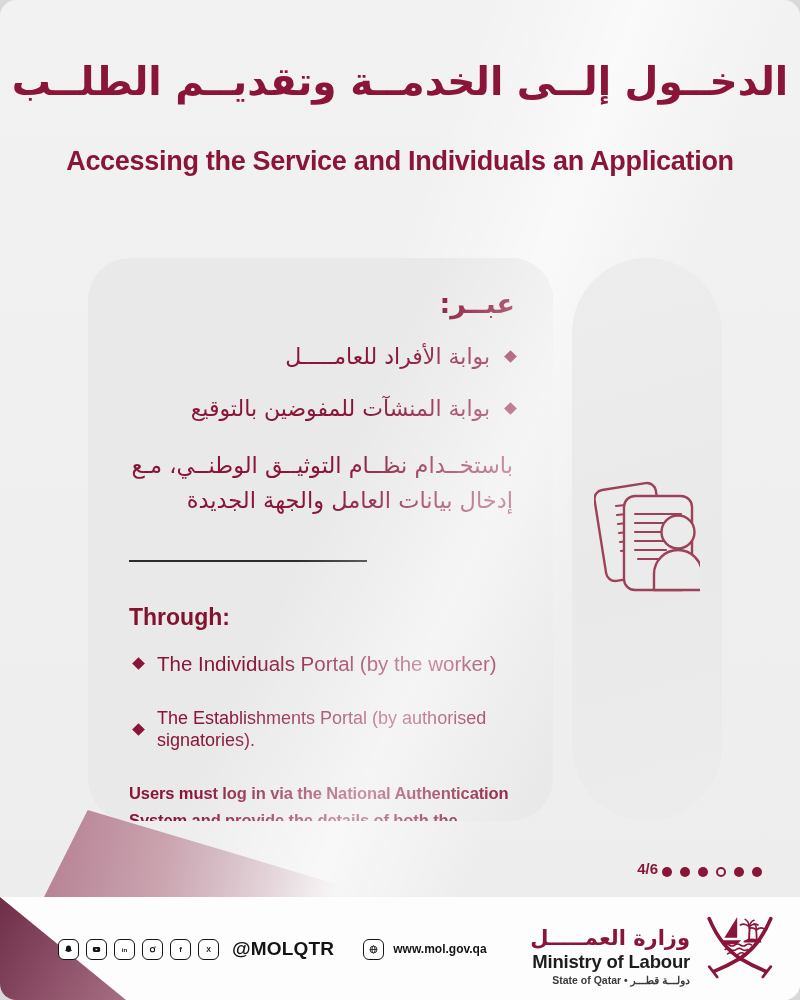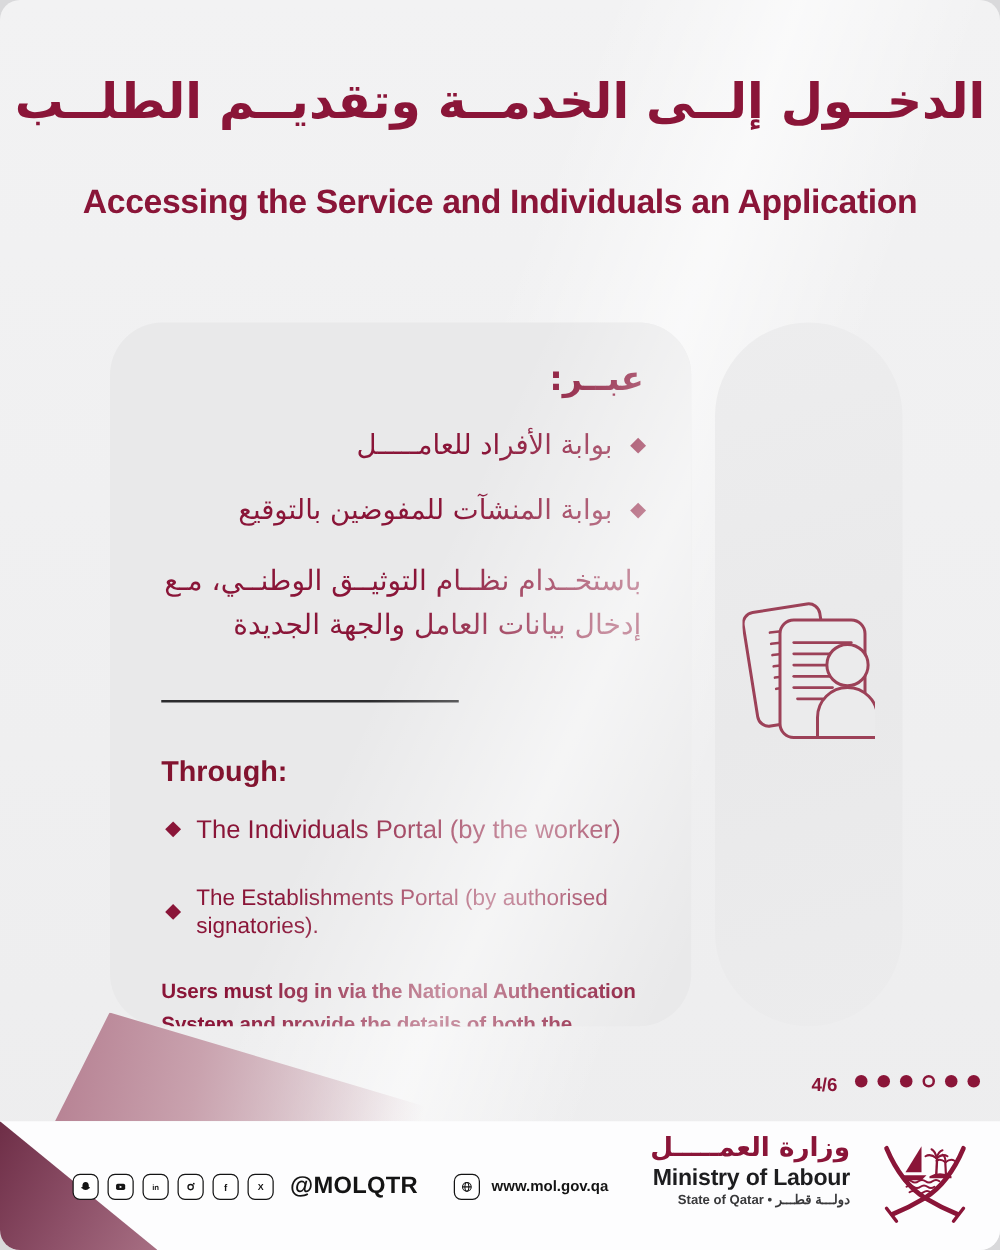--- a/index.html
+++ b/index.html
@@ -57,21 +57,21 @@
   
   .pill{
     position:absolute;left:572px;top:258px;width:150px;height:563px;
     background:linear-gradient(165deg,#ededee 0%,#e9e9ea 55%,#ececed 100%);
     border-radius:76px;
   }
   .pill svg{position:absolute;left:22px;top:212px;}
 
   
   .pagination{
-    position:absolute;right:16px;top:860px;display:flex;align-items:flex-start;gap:14px;
+    position:absolute;right:38px;top:860px;display:flex;align-items:flex-end;gap:4px;
   }
   .page-count{color:#8a1538;font-size:15px;font-weight:700;}
   .dots{display:flex;align-items:center;gap:8px;}
   .dot{width:10px;height:10px;border-radius:50%;background:#8a1538;box-sizing:border-box;}
   .dot-hollow{background:transparent;border:2px solid #8a1538;}
 
   
   .tri-pink{
     position:absolute;left:44px;top:810px;width:336px;height:87px;
     clip-path:polygon(13% 0,0 100%,100% 100%);
@@ -93,21 +93,21 @@
   .sicon{
     width:21px;height:21px;border:1.6px solid #141414;border-radius:6px;
     display:flex;align-items:center;justify-content:center;box-sizing:border-box;
     background:#fff;
   }
   .sicon svg{display:block;}
   .handle{font-size:19px;font-weight:700;color:#141414;margin-left:6px;letter-spacing:.2px;}
   .site-group{display:flex;align-items:center;gap:9px;margin-left:22px;}
   .site{font-size:12px;font-weight:700;color:#141414;}
 
-  .logo{position:absolute;right:22px;top:10px;display:flex;align-items:flex-start;gap:22px;}
+  .logo{position:absolute;right:22px;top:10px;display:flex;align-items:flex-end;gap:12px;}
   .logo-text{text-align:right;line-height:1.12;}
   .logo-ar{font-size:21px;font-weight:700;color:#8a1538;}
   .logo-en{font-size:18.5px;font-weight:700;color:#1d1d1f;margin-top:1px;letter-spacing:-.2px;}
   .logo-sub{font-size:10.5px;font-weight:700;color:#3a3a3c;margin-top:3px;}
 </style>
 </head>
 <body>
 
 <div class="page">
 

